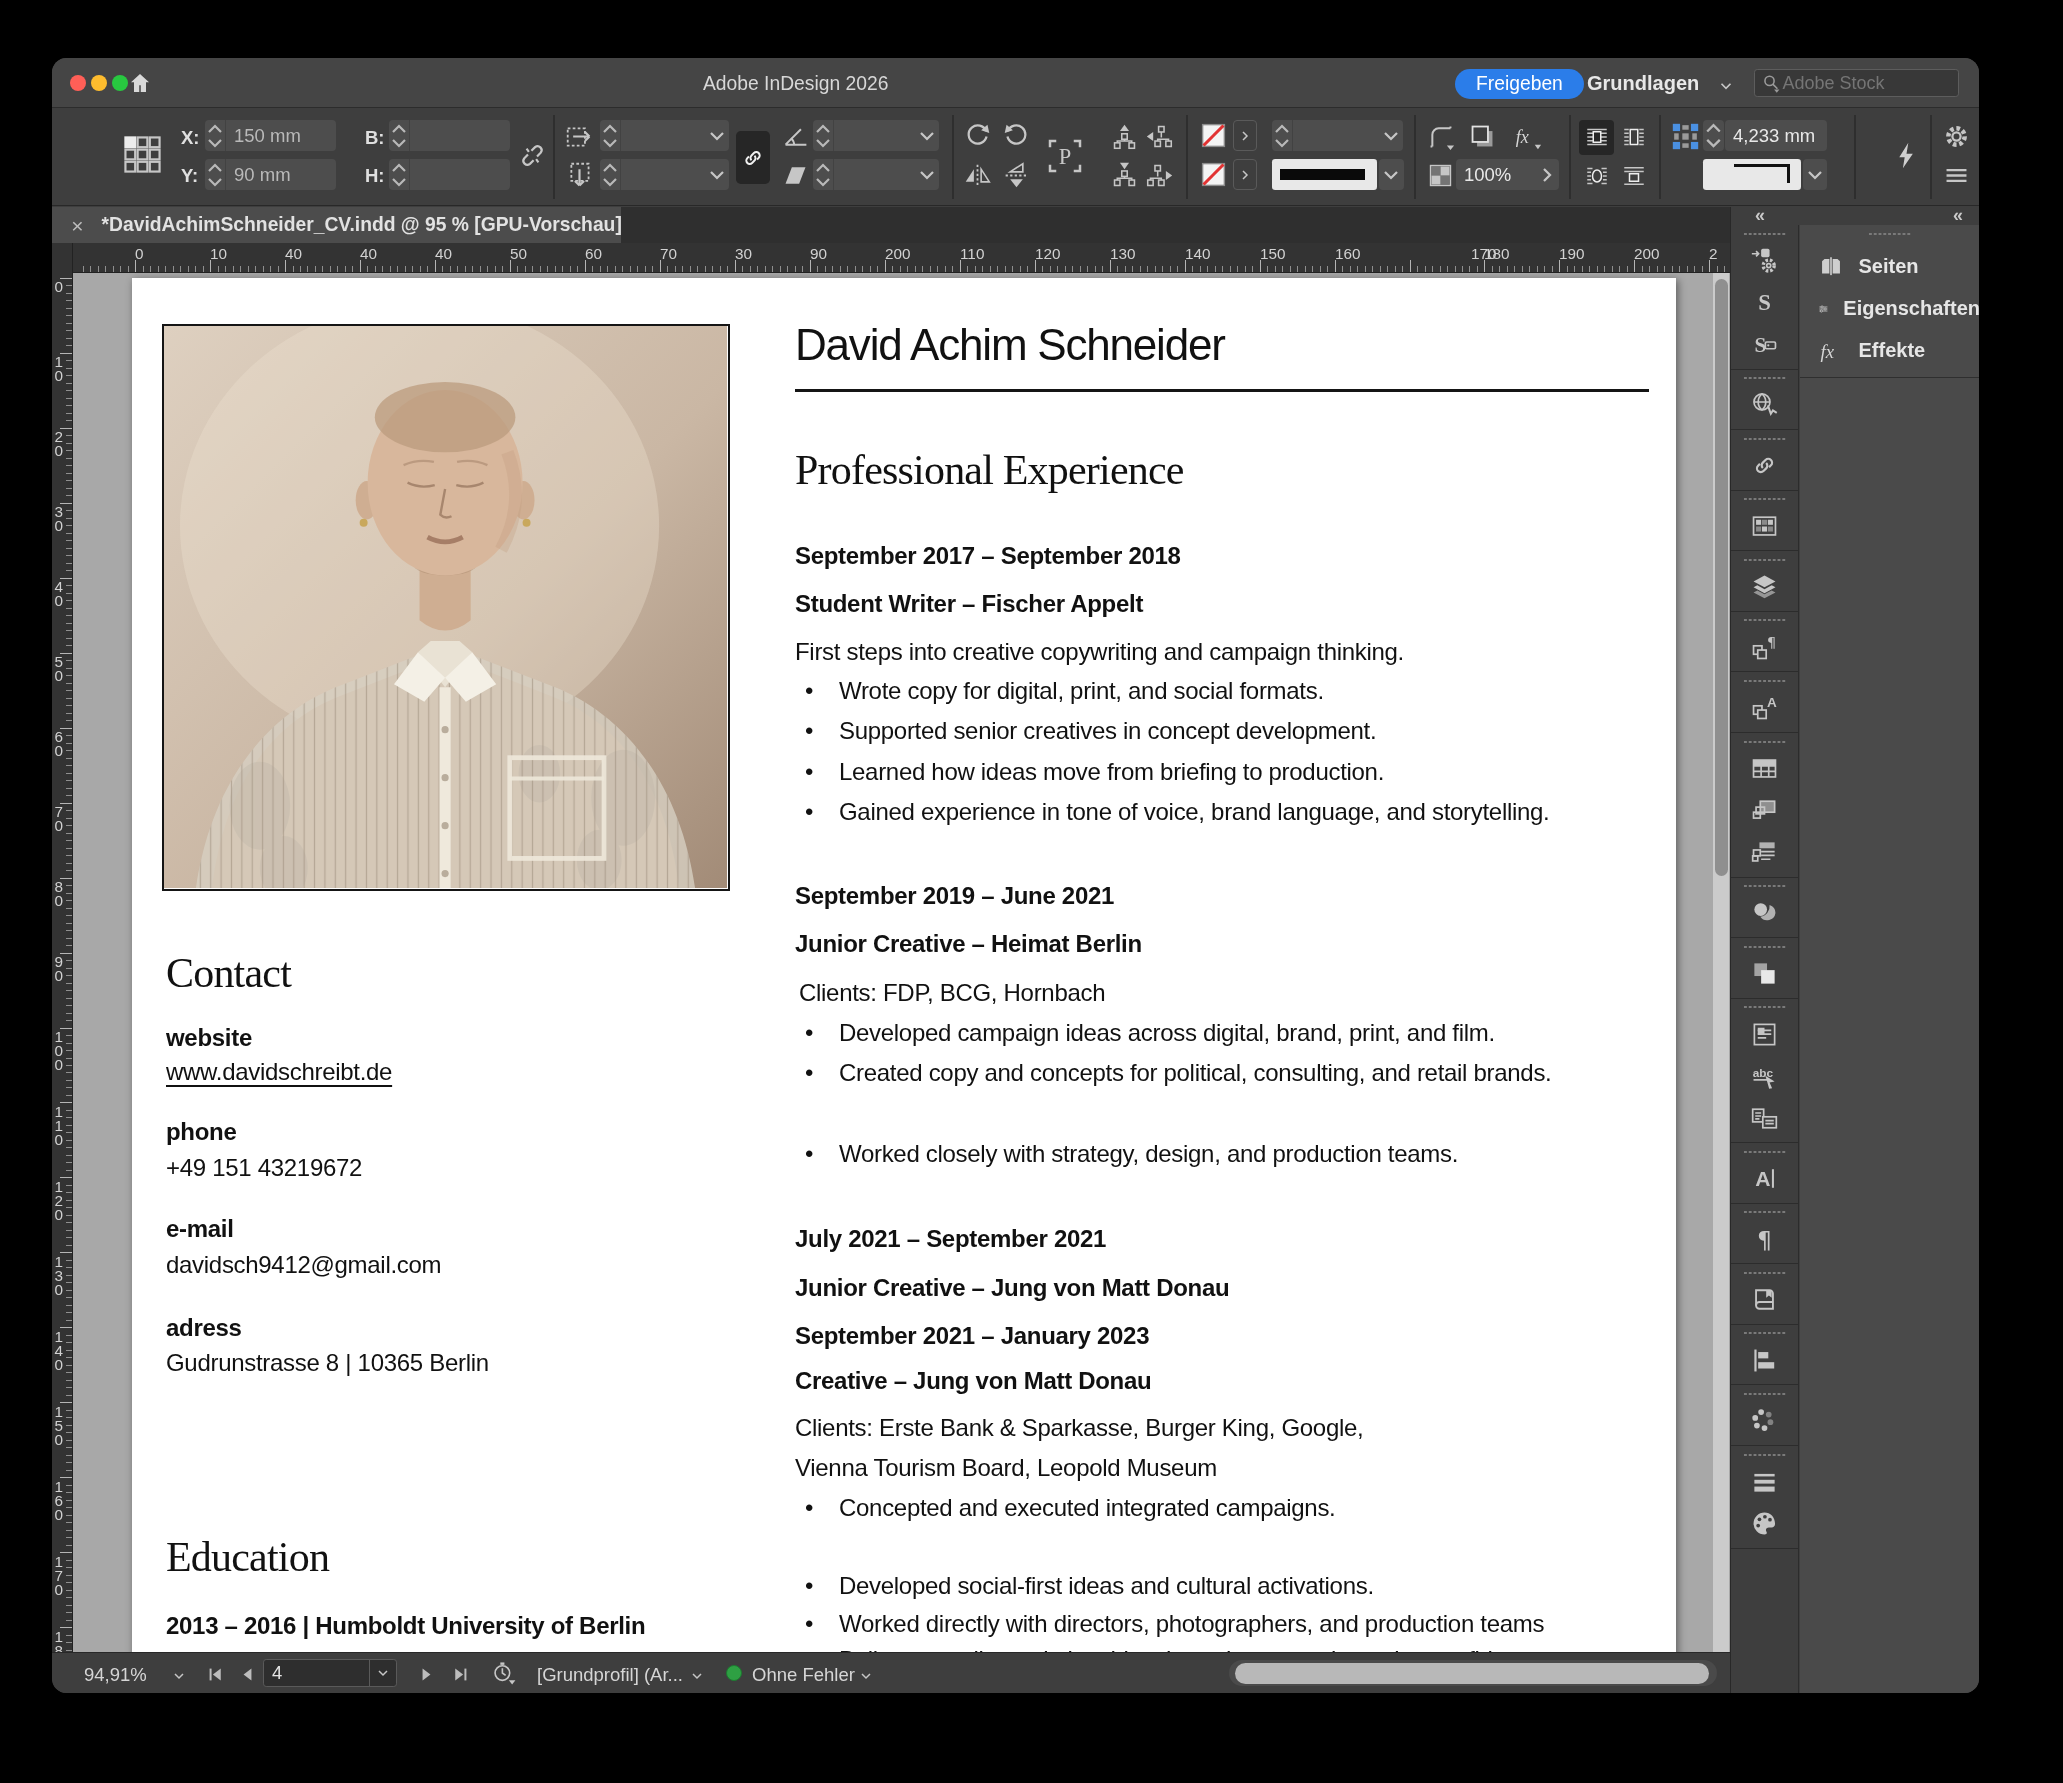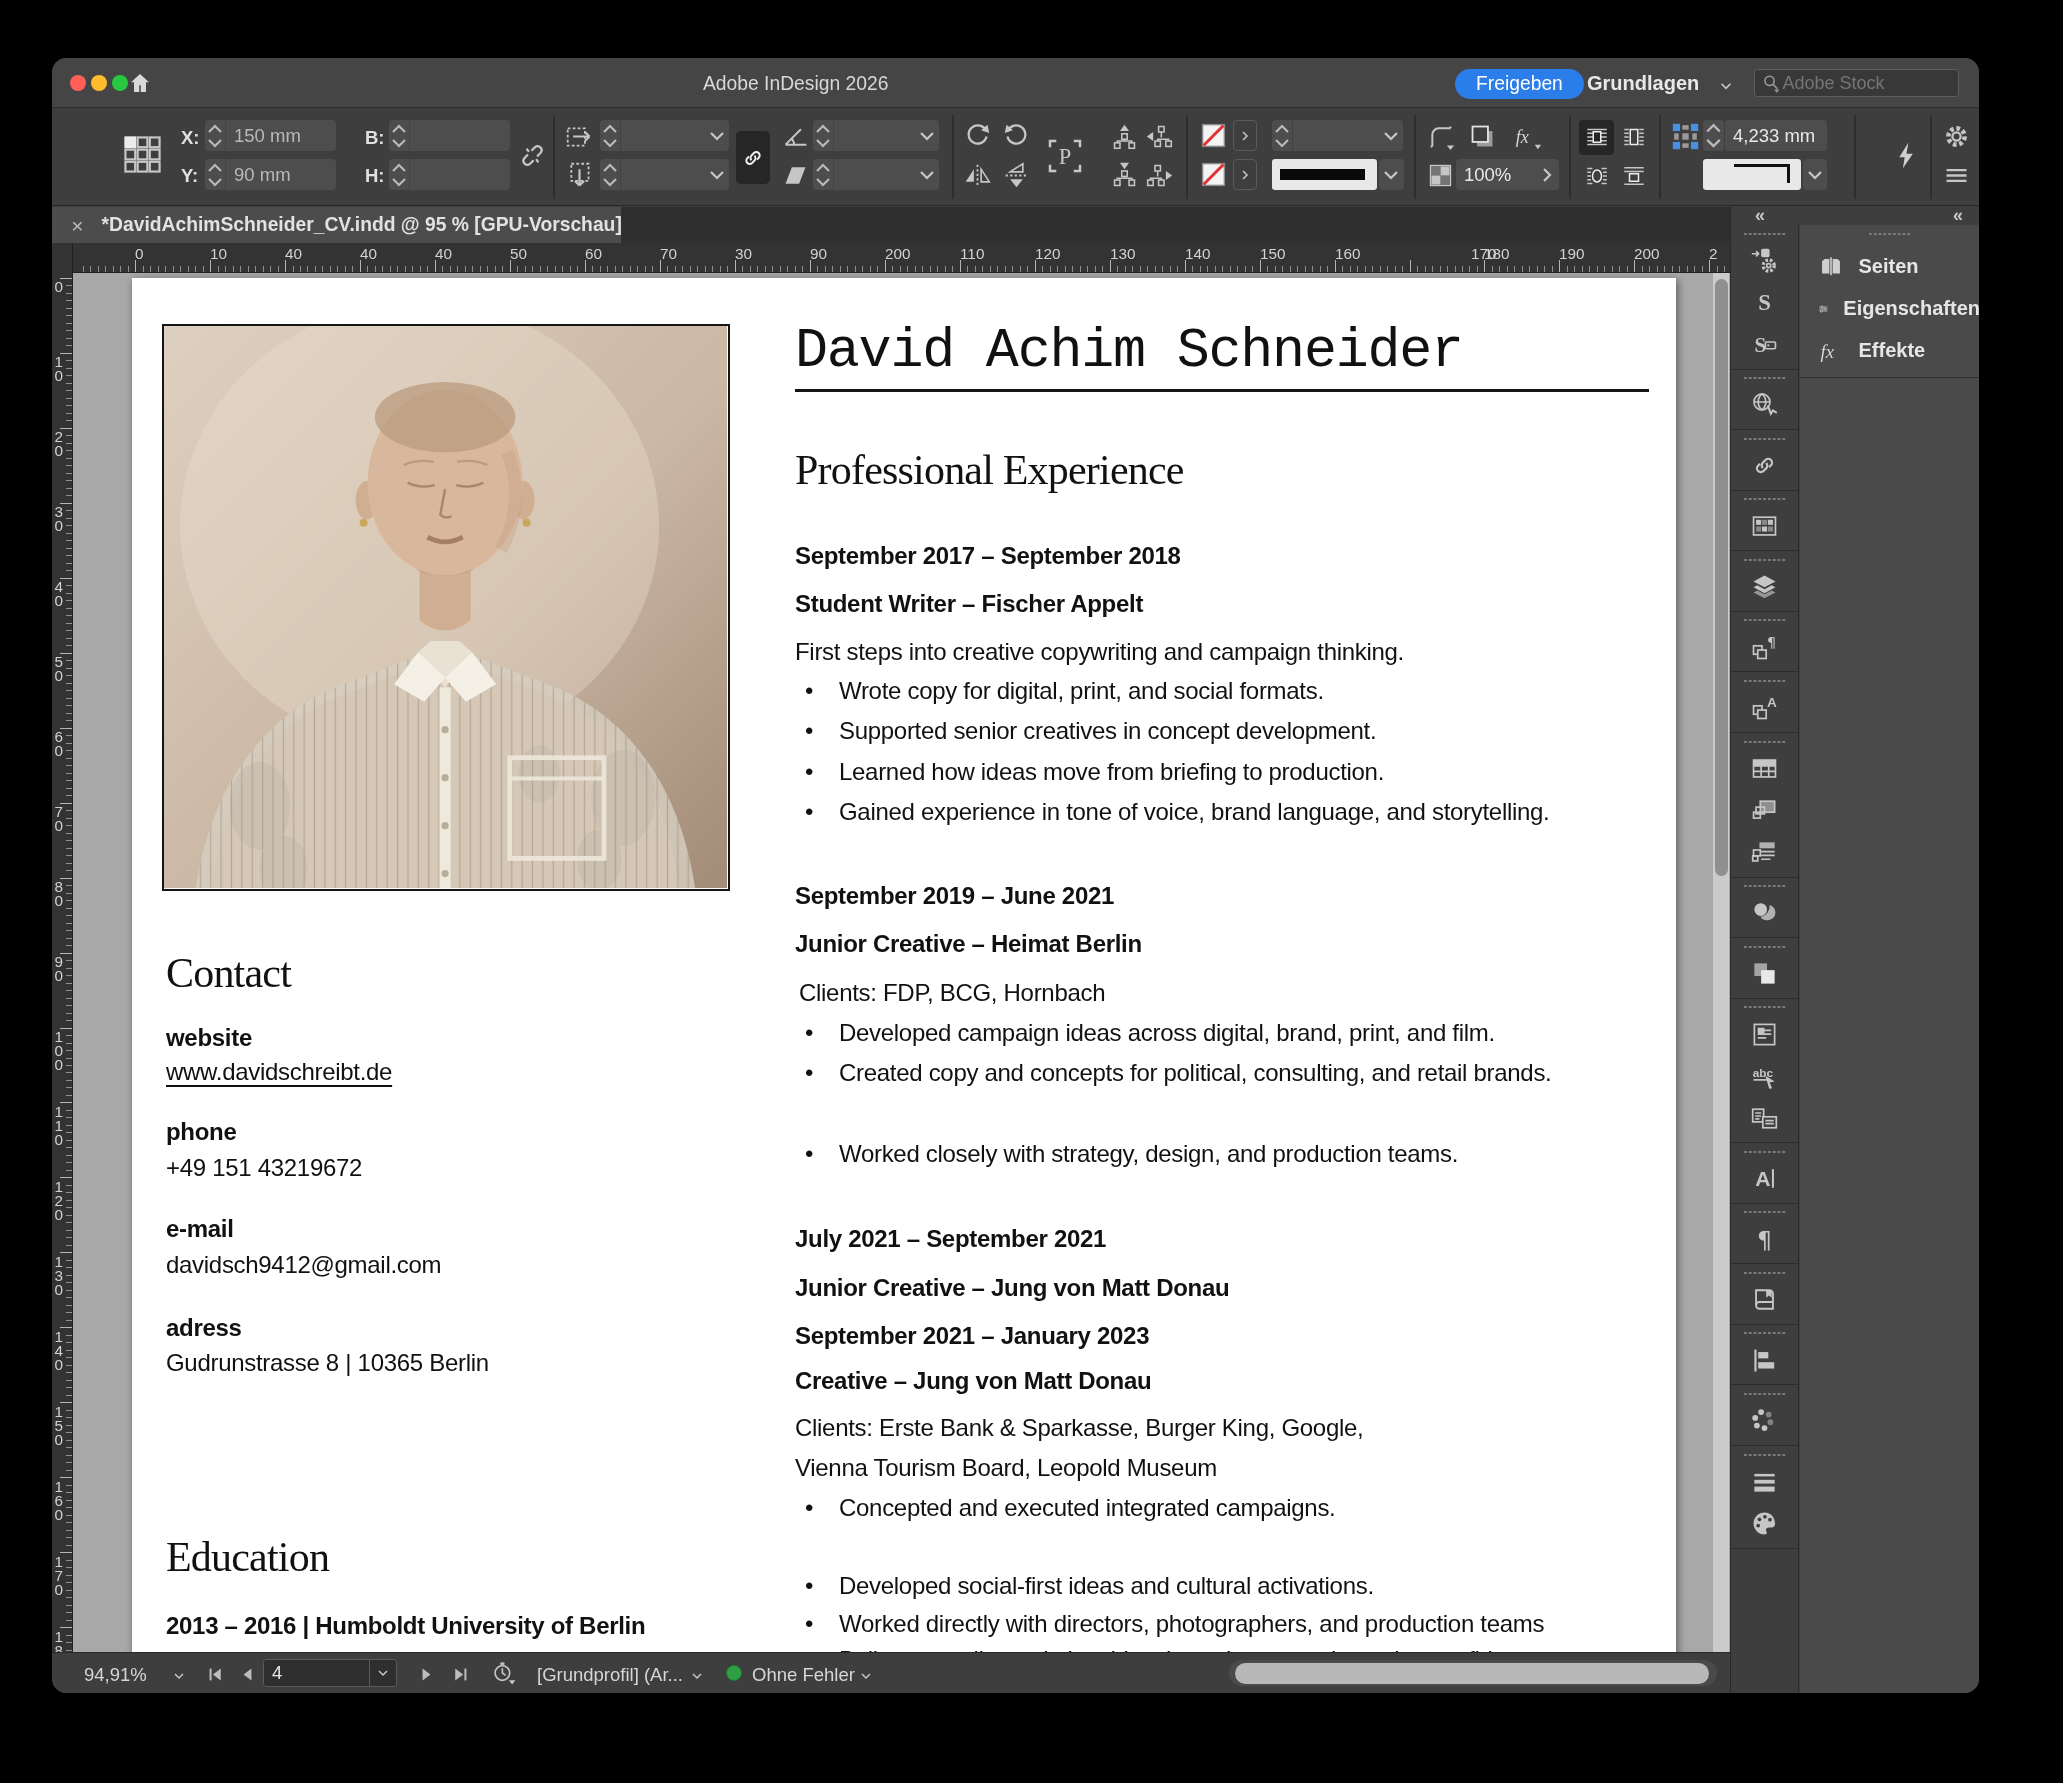--- a/index.html
+++ b/index.html
@@ -74,21 +74,21 @@
   .docarea { position:absolute; left:0; top:215px; width:1678px; height:1380px; background:#a8a8a8; overflow:hidden; }
   .pasteboard { position:absolute; left:21px; top:0; width:1657px; height:100%; background:#a8a8a8; overflow:hidden; }
   .page { position:absolute; left:59px; top:4.8px; width:1544px; height:2096px; background:#fff;
           box-shadow:2.4px 2.4px 8px rgba(0,0,0,.45); color:#111; }
   .vscroll { position:absolute; left:1640px; top:0; width:16px; height:100%; background:#cbcbcb; }
   .vthumb { position:absolute; left:1.6px; top:6.4px; width:13px; height:597px; background:#8f8f8f; border-radius:7.3px; }
 
   .photo-frame { position:absolute; left:30px; top:46px; width:568px; height:567px; border:2.4px solid #151515; }
   .pl { position:absolute; white-space:nowrap; font-size:24px; letter-spacing:-0.3px; }
   .serif-h { font-family:"Liberation Serif", serif; font-size:42px; letter-spacing:-0.8px; }
-  .name { font-family:Liberation Mono, monospace; font-size:55px; letter-spacing:-1.2px; }
+  .name { font-family:Liberation Sans, sans-serif; font-size:44px; letter-spacing:-1.2px; }
   .b { font-weight:bold; }
   .rule { position:absolute; left:663px; top:111px; width:854px; height:3.2px; background:#151515; }
   .bullet .dot { display:inline-block; width:34px; }
   a.weblink { color:#111; text-decoration:underline; text-underline-offset:4.8px; }
 
   
   .dock { position:absolute; left:1678px; top:149px; width:250px; bottom:0; background:#3e3e3e; border-left:1.6px solid #282828; }
   .dock-head { position:absolute; left:0; top:0; width:100%; height:18px; }
   .collapse { position:absolute; top:-1.6px; font-size:18px; color:#c9c9c9; font-weight:bold; letter-spacing:-1.6px;}
   .strip { position:absolute; left:0; top:18px; width:68px; bottom:0; background:#3e3e3e; border-right:1.6px solid #2c2c2c; }

